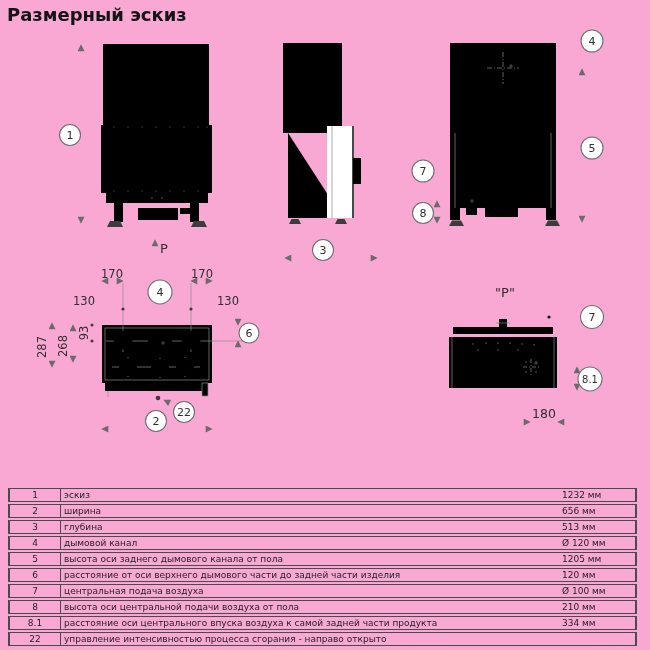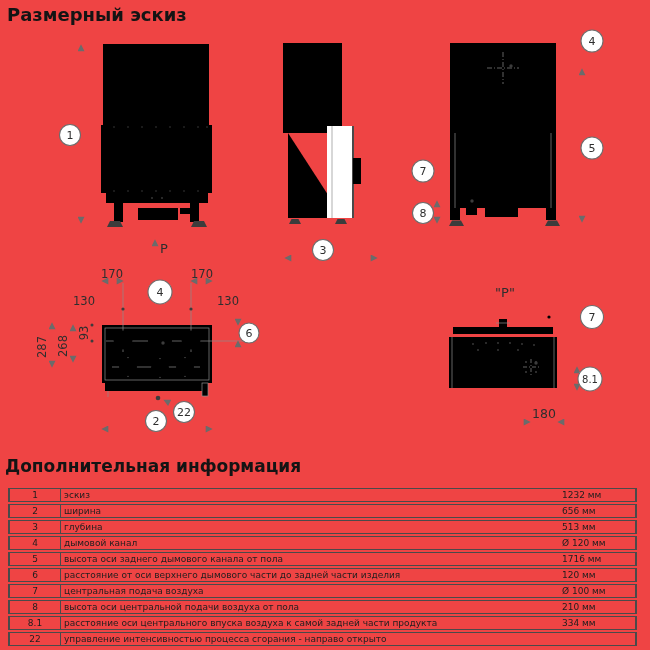--- a/index.html
+++ b/index.html
@@ -1,16 +1,16 @@
 <!DOCTYPE html>
 <html><head>
 <meta charset="utf-8">
 <style>
   html,body{margin:0;padding:0;background:#fff;}
-  .page{position:relative;width:650px;height:650px;background:#ef4444;overflow:hidden;
+  .page{position:relative;width:650px;height:650px;background:#f9a8d4;overflow:hidden;
         font-family:"DejaVu Sans","Liberation Sans",sans-serif;}
   h1.hd{position:absolute;left:7px;top:4px;margin:0;font-size:18px;font-weight:bold;color:#141414;}
   h2.hd2{position:absolute;left:5px;top:456px;margin:0;font-size:17px;font-weight:bold;color:#141414;}
   svg.drawing{position:absolute;left:0;top:28px;}
   svg .thin{stroke-width:0.7 !important;stroke:#8d8d8d !important;}
   svg .dk{fill:#3c3c3c !important;stroke:none !important;}
   svg .co{fill:#fff !important;stroke:#6d6d6d !important;stroke-width:1.1 !important;}
   svg .dot{fill:#3c3c3c !important;stroke:none !important;}
   svg .sd{fill:#6b6b6b !important;stroke:none !important;}
   svg text{fill:#2e2e2e;stroke:none;font-size:11px;font-family:"DejaVu Sans","Liberation Sans",sans-serif;}
@@ -244,21 +244,20 @@
       <circle class="co" cx="590" cy="379" r="12"></circle>
       <text class="ct" x="590" y="383" style="font-size:10px">8.1</text>
       <line x1="530" y1="376" x2="530" y2="426"></line>
       <line x1="558" y1="390" x2="558" y2="426"></line>
       <line x1="514" y1="422" x2="530" y2="422" marker-end="url(#ae)"></line>
       <line x1="574" y1="422" x2="558" y2="422" marker-end="url(#ae)"></line>
       <text class="dt" x="544" y="418" style="font-size:12.5px">180</text>
     </g>
   </svg>
 
-  <h2 class="hd2">Дополнительная информация</h2>
 
   <table class="info">
     <tbody>
       <tr>
         <td class="num">1</td>
         <td class="desc">эскиз</td>
         <td class="val">1232 мм</td>
       </tr>
       <tr>
         <td class="num">2</td>
@@ -271,21 +270,21 @@
         <td class="val">513 мм</td>
       </tr>
       <tr>
         <td class="num">4</td>
         <td class="desc">дымовой канал</td>
         <td class="val">Ø 120 мм</td>
       </tr>
       <tr>
         <td class="num">5</td>
         <td class="desc">высота оси заднего дымового канала от пола</td>
-        <td class="val">1716 мм</td>
+        <td class="val">1205 мм</td>
       </tr>
       <tr>
         <td class="num">6</td>
         <td class="desc">расстояние от оси верхнего дымового части до задней части изделия</td>
         <td class="val">120 мм</td>
       </tr>
       <tr>
         <td class="num">7</td>
         <td class="desc">центральная подача воздуха</td>
         <td class="val">Ø 100 мм</td>

